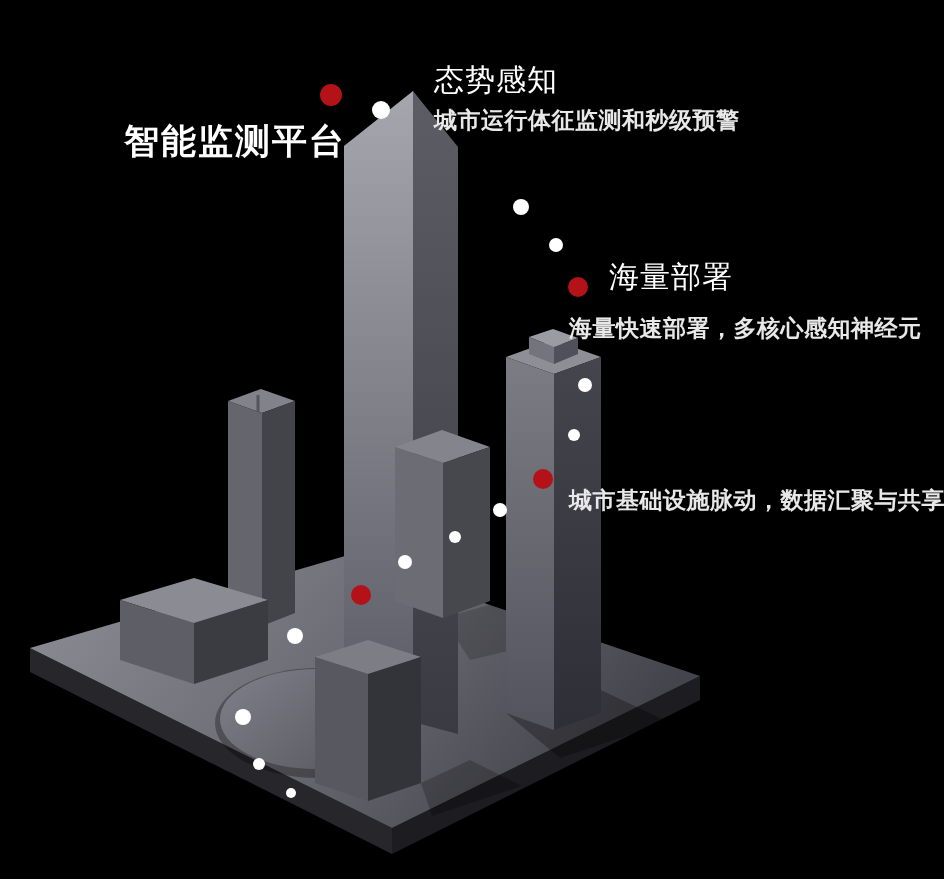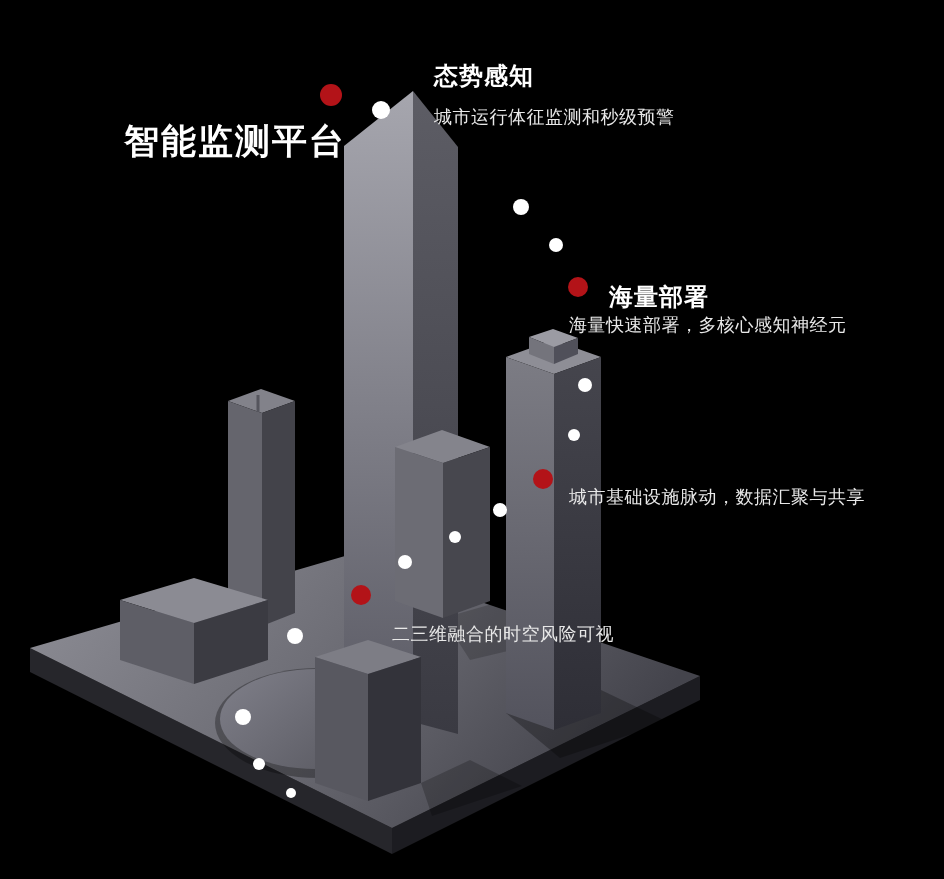--- a/index.html
+++ b/index.html
@@ -17,29 +17,29 @@
   }
   .stage svg{position:absolute;left:0;top:0;}
   .dot-w{fill:var(--dot-white);}
   .dot-r{fill:var(--accent-red);}
   .main-title{
     position:absolute;left:124px;top:118px;
     font-size:35px;font-weight:700;color:var(--title-white);
     letter-spacing:2px;white-space:nowrap;font-family:Liberation Serif, serif;
   }
   .feature-title{
-    position:absolute;font-size:24px;font-weight:700;color:var(--title-white);
+    position:absolute;font-size:30px;font-weight:400;color:var(--title-white);
     letter-spacing:1px;white-space:nowrap;
   }
   .feature-desc{
-    position:absolute;font-size:18px;font-weight:400;color:var(--subtitle-gray);
+    position:absolute;font-size:23px;font-weight:700;color:var(--subtitle-gray);
     letter-spacing:0.5px;white-space:nowrap;
   }
   .ft1{left:434px;top:60px;}   .fd1{left:434px;top:105px;}
-  .ft2{left:609px;top:281px;}  .fd2{left:569px;top:313px;}
+  .ft2{left:609px;top:257px;}  .fd2{left:569px;top:313px;}
   .ft3{left:567px;top:463px;}  .fd3{left:569px;top:485px;}
   .ft4{left:392px;top:581px;}  .fd4{left:392px;top:622px;}
 </style>
 </head>
 <body>
 
 <div class="stage">
 
   <svg width="944" height="879" viewBox="0 0 944 879">
     <defs>
@@ -149,15 +149,14 @@
   <div class="main-title">智能监测平台</div>
 
   <div class="feature-title ft1">态势感知</div>
   <div class="feature-desc  fd1">城市运行体征监测和秒级预警</div>
 
   <div class="feature-title ft2">海量部署</div>
   <div class="feature-desc  fd2">海量快速部署，多核心感知神经元</div>
 
   <div class="feature-desc  fd3">城市基础设施脉动，数据汇聚与共享</div>
 
-  <div class="feature-desc  fd4">二三维融合的时空风险可视</div>
 
 </div>
 
 </body></html>

